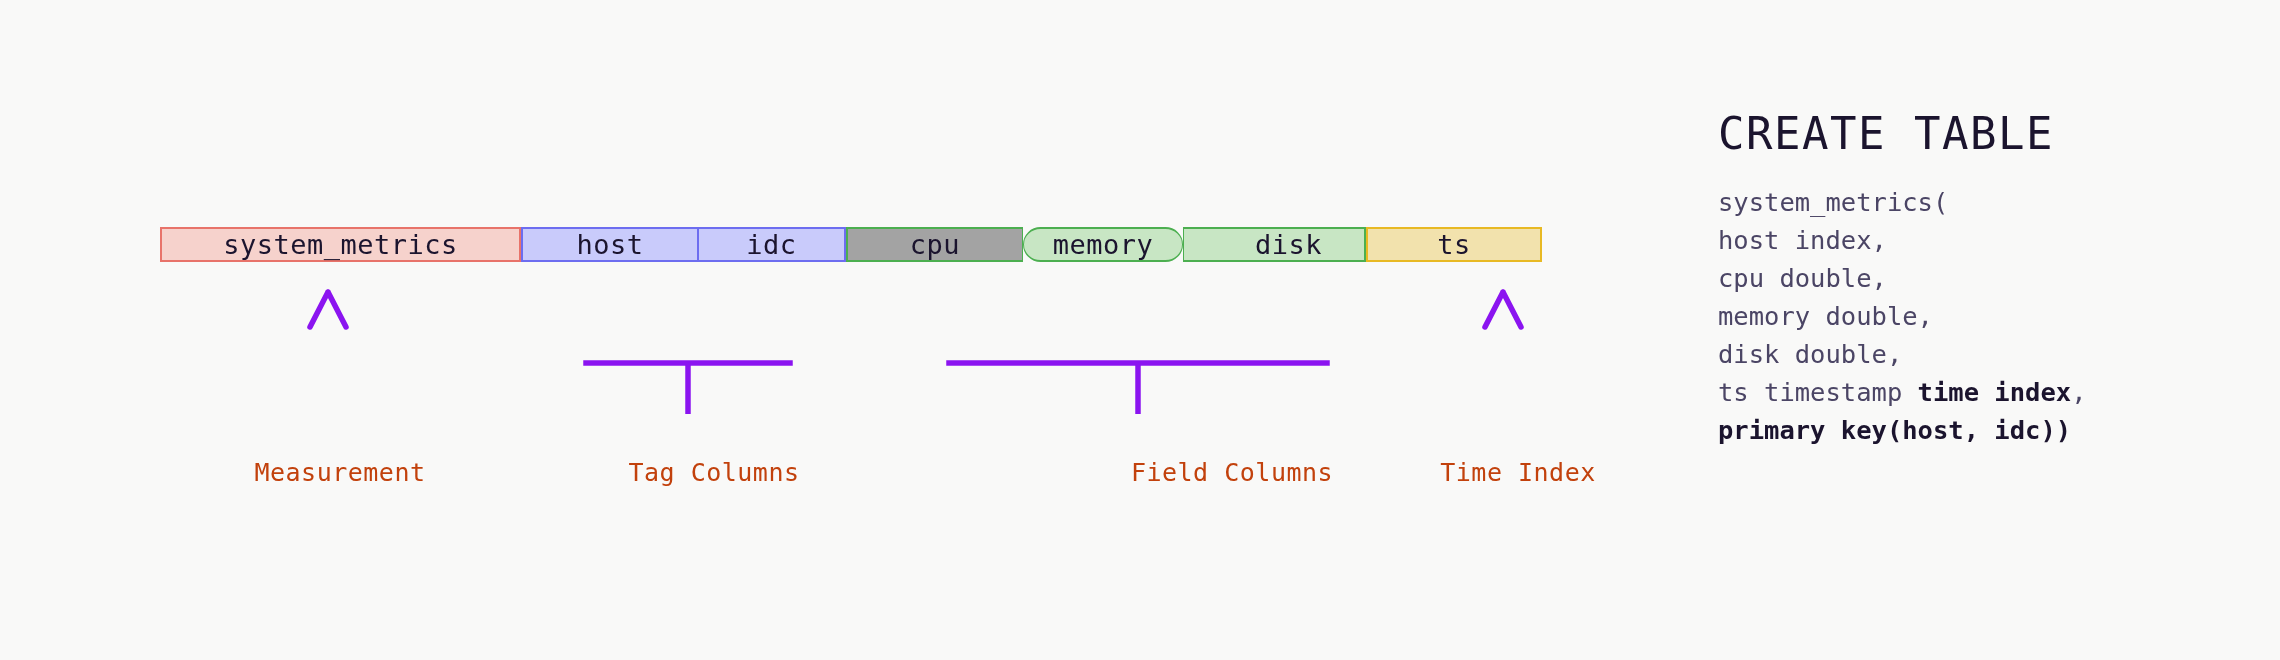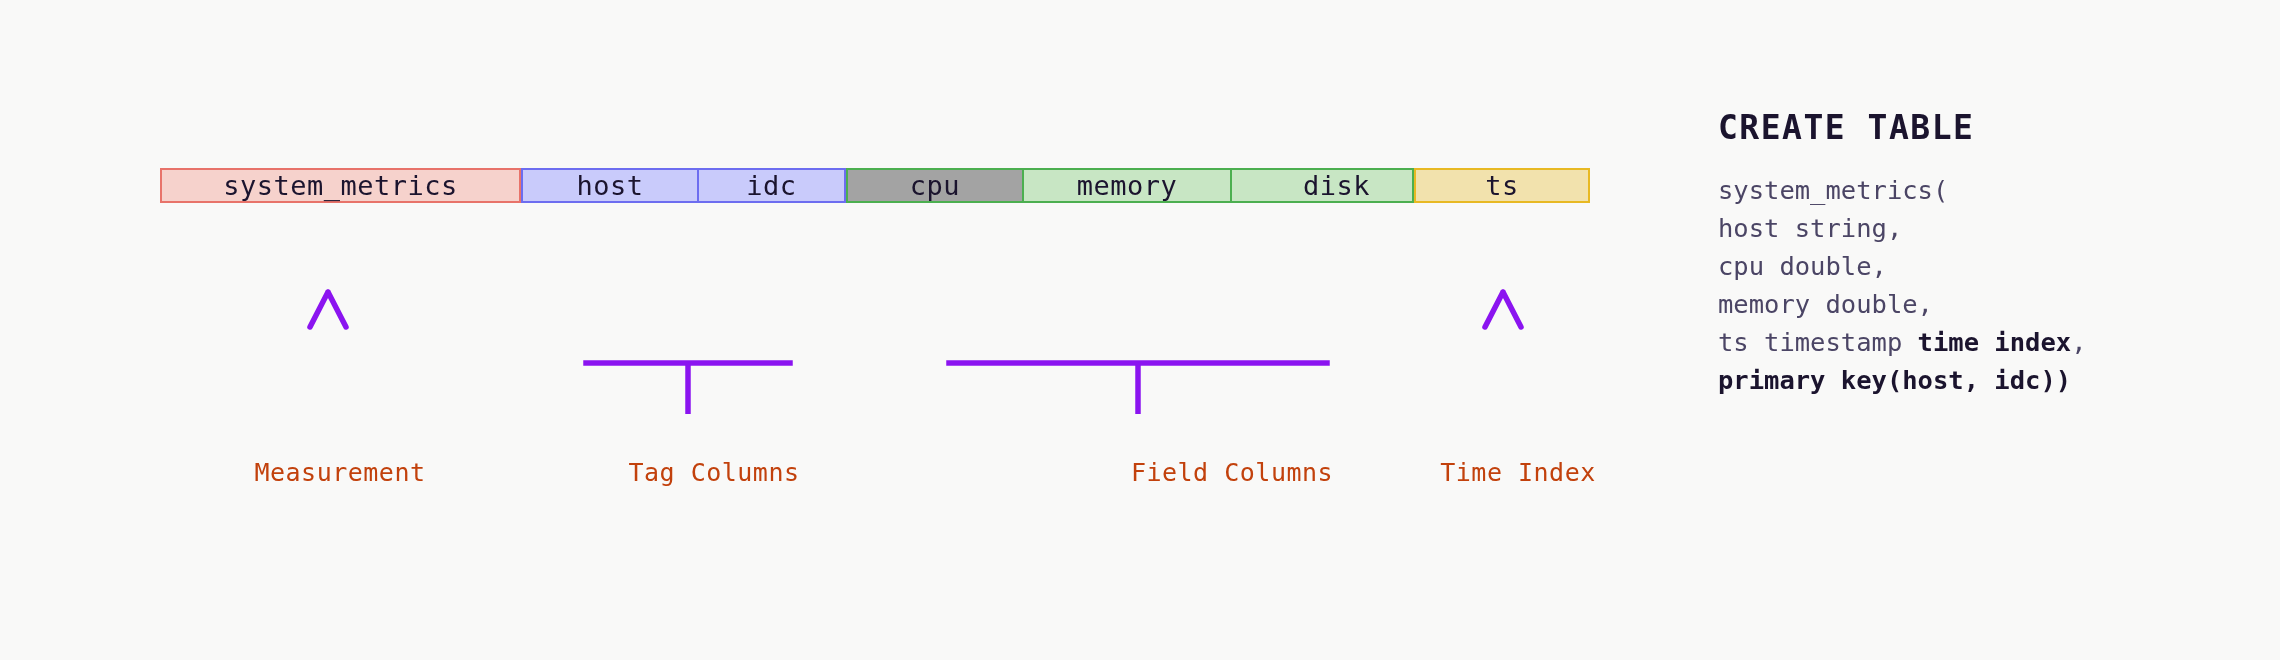--- a/index.html
+++ b/index.html
@@ -19,21 +19,21 @@
     inset: 0;
   }
 
   
   .schema-row {
     position: absolute;
     left: 160px;
     top: 168px;
     height: 94px;
     display: flex;
-    align-items: flex-start;
+    align-items: flex-end;
   }
   .cell {
     box-sizing: border-box;
     display: flex;
     align-items: center;
     justify-content: center;
     font-family: "DejaVu Sans Mono", monospace;
     font-size: 27px;
     color: #1b142e;
     letter-spacing: 0.5px;
@@ -56,21 +56,21 @@
   .cell.tag-idc  { width: 148px; }
   .cell.field {
     background: #c8e6c4;
     border: 2px solid #4caf50;
     border-left-width: 1px;
     border-right-width: 1px;
   }
   .cell.field.first { border-left-width: 2px; }
   .cell.field.last  { border-right-width: 2px; padding-left: 29px; }
   .cell.field-cpu    { width: 177px; }
-  .cell.field-memory { width: 208px; }
+  .cell.field-memory { width: 160px; border-radius: 21px; }
   .cell.field-disk   { width: 183px; }
   .cell.timeindex {
     width: 176px;
     background: #f2e2ad;
     border: 2px solid #4c1d95;
   }
 
   
   #annot {
     position: absolute;
@@ -93,22 +93,22 @@
 
   
   .sql-panel {
     position: absolute;
     left: 1718px;
     top: 108px;
     width: 520px;
   }
   .sql-title {
     font-family: "DejaVu Sans Mono", monospace;
-    font-weight: bold;
-    font-size: 33px;
+    font-weight: normal;
+    font-size: 44px;
     color: #1b142e;
     letter-spacing: 1.5px;
     margin: 0 0 24px 0;
     white-space: nowrap;
   }
   .sql-body {
     font-family: "DejaVu Sans Mono", monospace;
     font-size: 25.5px;
     line-height: 38px;
     color: #4b4565;
@@ -173,21 +173,22 @@
 
   <div class="ann-label" style="left:340px; top:458px;">Measurement</div>
   <div class="ann-label" style="left:714px; top:458px;">Tag Columns</div>
   <div class="ann-label" style="left:1232px; top:458px;">Field Columns</div>
   <div class="ann-label" style="left:1518px; top:458px;">Time Index</div>
 
   <div class="sql-panel">
     <div class="sql-title">CREATE TABLE</div>
     <div class="sql-body" id="sql-body">
         <span class="sql-line">system_metrics(</span>
-        <span class="sql-line">host string,</span>
+        <span class="sql-line">host index,</span>
         <span class="sql-line">cpu double,</span>
         <span class="sql-line">memory double,</span>
+        <span class="sql-line">disk double,</span>
         <span class="sql-line">ts timestamp <b>time index</b>,</span>
         <span class="sql-line"><b>primary key(host, idc))</b></span>
       </div>
   </div>
 
 </div>
 
 </body></html>

